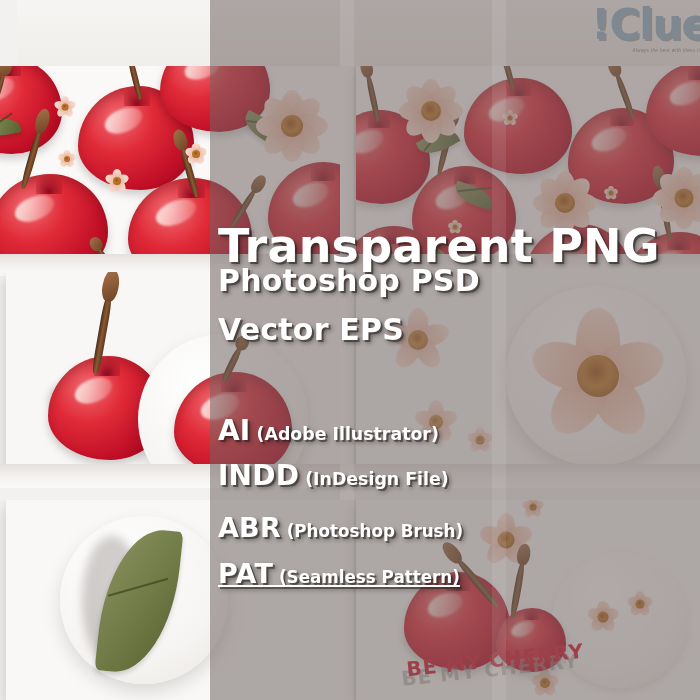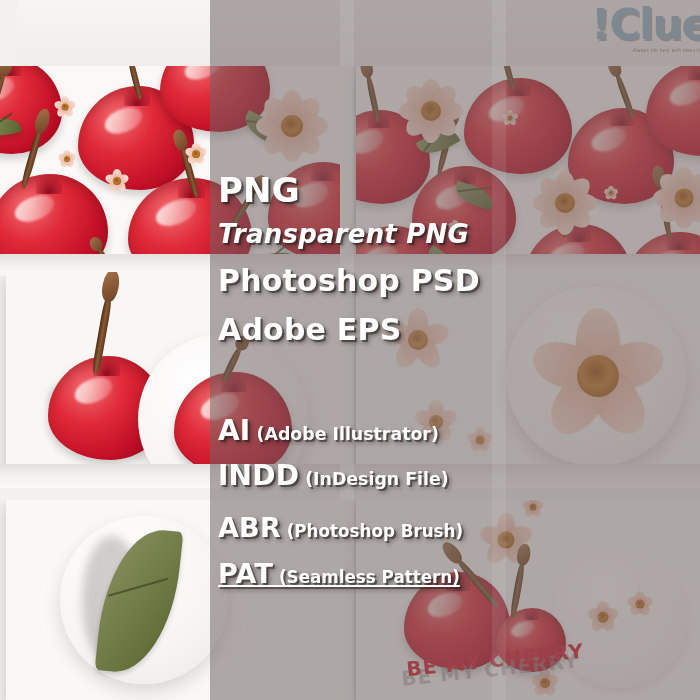--- a/index.html
+++ b/index.html
@@ -522,34 +522,31 @@
   </div>
 
   <div id="overlay">
     <div class="seam" style="left:130px;"></div>
     <div class="seam" style="left:282px;"></div>
   </div>
 
   <div id="formats">
 
 
-    <div class="fmt" style="left:218px;top:170px;font-size:34px;">
-      <span>PNG</span>
-    </div>
-
-    <div class="fmt" style="left:218px;top:219px;font-size:26px;font-style:italic;">
+
+    <div class="fmt" style="left:218px;top:219px;font-size:46px;">
       <span>Transparent PNG</span>
     </div>
 
     <div class="fmt" style="left:218px;top:263px;font-size:30px;">
       <span>Photoshop PSD</span>
     </div>
 
     <div class="fmt" style="left:218px;top:312px;font-size:30px;">
-      <span>Adobe EPS</span>
+      <span>Vector EPS</span>
     </div>
 
 
     <div class="fmt" style="left:218px;top:414px;font-size:28px;">
       <span>AI</span><span class="sub">&nbsp;</span><span class="sub">(Adobe Illustrator)</span>
     </div>
 
     <div class="fmt" style="left:218px;top:459px;font-size:28px;">
       <span>INDD</span><span class="sub">&nbsp;</span><span class="sub">(InDesign File)</span>
     </div>

